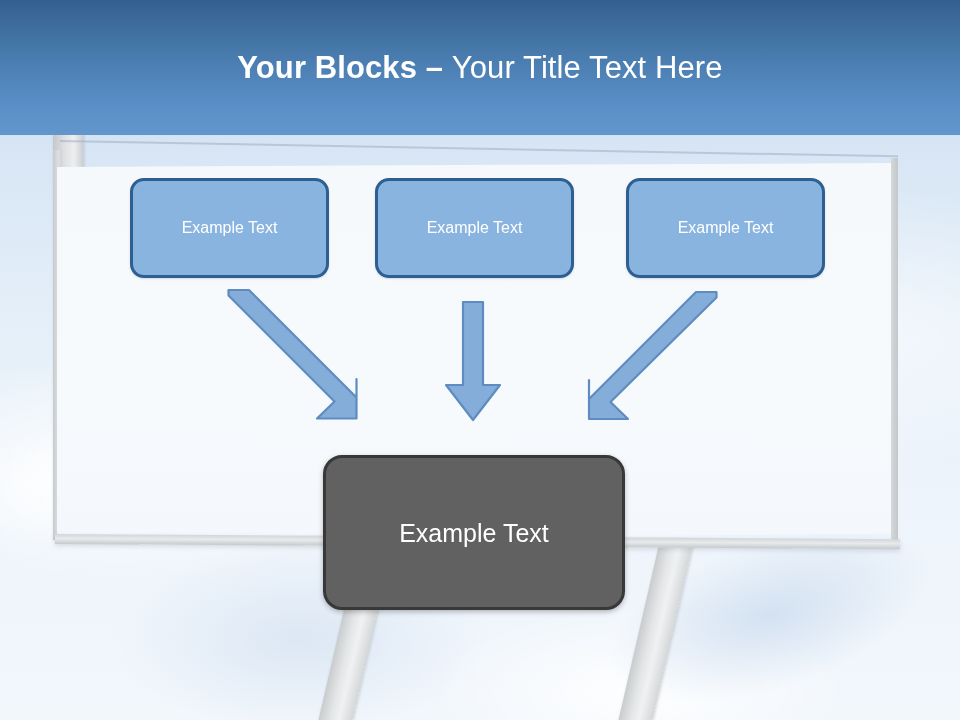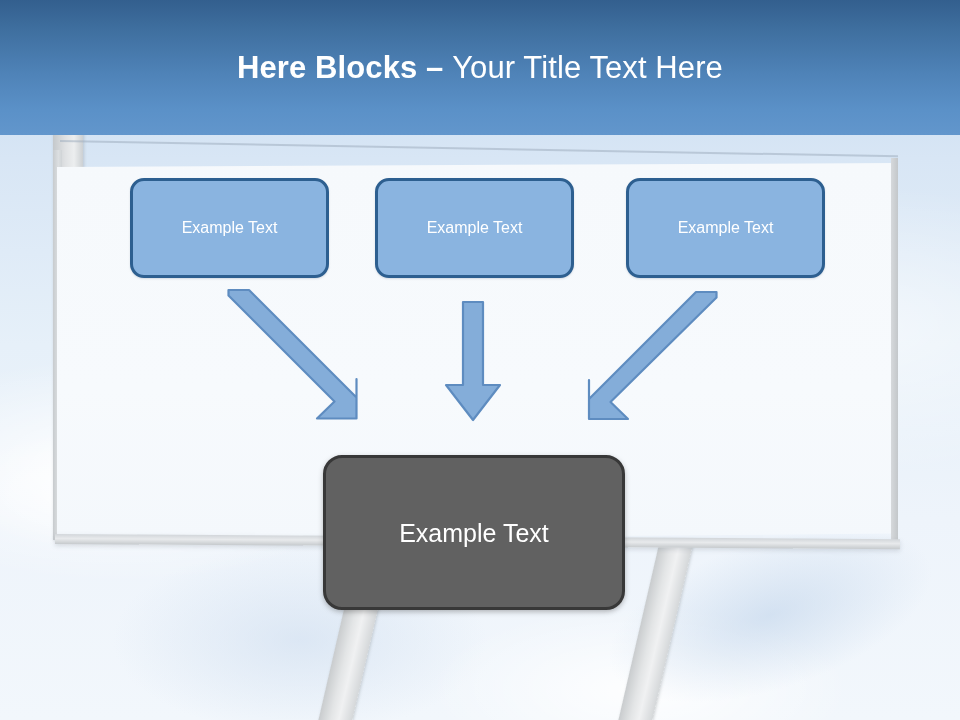--- a/index.html
+++ b/index.html
@@ -186,21 +186,21 @@
   <div class="post post-bottom-right"></div>
   <div class="post post-left-vertical"></div>
 
   <div class="board-edge-top"></div>
   <div class="board-edge-left"></div>
   <div class="board-face"></div>
   <div class="board-edge-right"></div>
   <div class="board-edge-bottom"></div>
 
   <div class="title-band">
-    <div class="title-text"><span class="title-strong">Here Blocks </span><span class="title-strong">– </span><span class="title-rest">Your Title Text Here</span></div>
+    <div class="title-text"><span class="title-strong">Your Blocks </span><span class="title-strong">– </span><span class="title-rest">Your Title Text Here</span></div>
   </div>
 
   <svg class="arrows-layer" width="960" height="720" viewBox="0 0 960 720">
 
     <g>
       <polygon points="228.5,290 249,290 356.5,397.5 356.5,379 356.5,418.5 317,418.5 334.5,401.5 228.5,295.5" fill="#84add9" stroke="#5e8cc0" stroke-width="2.2" stroke-linejoin="round"></polygon>
     </g>
 
     <g>
       <polygon points="463,302 483,302 483,385 500,385 473,420 446,385 463,385" fill="#84add9" stroke="#5e8cc0" stroke-width="2.2" stroke-linejoin="round"></polygon>

